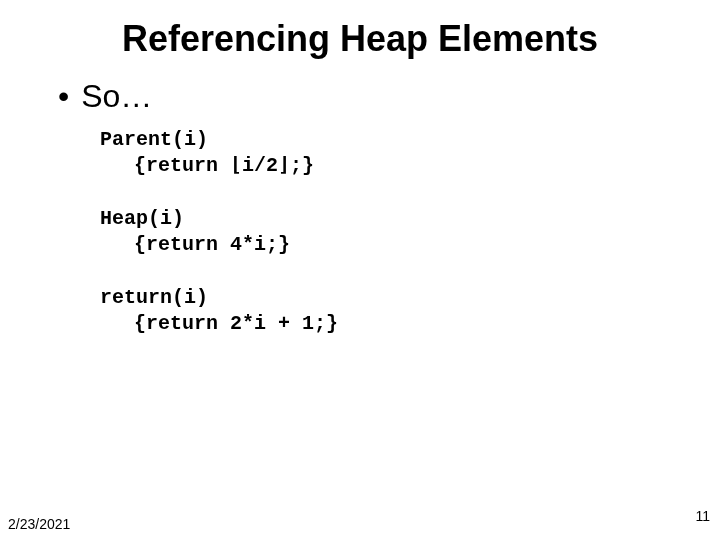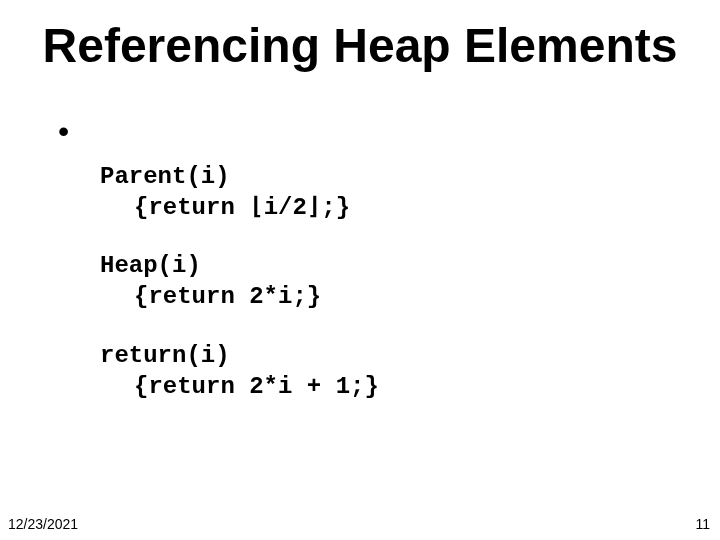--- a/index.html
+++ b/index.html
@@ -12,84 +12,85 @@
     position: relative;
     overflow: hidden;
   }
   .slide {
     width: 100%;
     height: 100%;
     padding: 18px 40px 0 40px;
     position: relative;
   }
   .title {
-    font-size: 48px;
+    font-size: 36px;
     text-align: center;
     font-family: Arial, Helvetica, sans-serif;
-    margin-bottom: 40px;
+    margin-bottom: 18px;
     letter-spacing: 0px;
   }
   .content {
     padding-left: 18px;
   }
   .bullet-row {
     display: flex;
     align-items: baseline;
     font-size: 32px;
     margin-bottom: 12px;
   }
   .bullet-mark {
     margin-right: 12px;
     font-size: 32px;
   }
   .code-block {
     font-family: "Courier New", Courier, monospace;
     font-weight: bold;
-    font-size: 24px;
+    font-size: 20px;
     line-height: 1.28;
     padding-left: 42px;
     margin-bottom: 28px;
     white-space: pre;
   }
   .indent {
     padding-left: 34px;
   }
   .footer-date {
     position: absolute;
     left: 8px;
     bottom: 8px;
     font-size: 14px;
   }
   .footer-page {
     position: absolute;
     right: 10px;
-    bottom: 8px;
+    bottom: 16px;
     font-size: 14px;
   }
 </style>
 </head>
 <body>
 
 <div class="slide">
 
   <h1 class="title">Referencing Heap Elements</h1>
 
   <div class="content">
 
     <div class="bullet-row">
       <span class="bullet-mark">•</span>
+      <span>So…</span>
     </div>
 
     <div class="code-block"><span>Parent(i)</span>
 <span class="indent">{return ⌊i/2⌋;}</span></div>
 
     <div class="code-block"><span>Heap(i)</span>
-<span class="indent">{return 2*i;}</span></div>
+<span class="indent">{return 4*i;}</span></div>
 
     <div class="code-block"><span>return(i)</span>
 <span class="indent">{return 2*i + 1;}</span></div>
 
   </div>
 
-  <div class="footer-date">12/23/2021</div>
+  <div class="footer-date">2/23/2021</div>
   <div class="footer-page">11</div>
 
 </div>
 
 </body></html>

